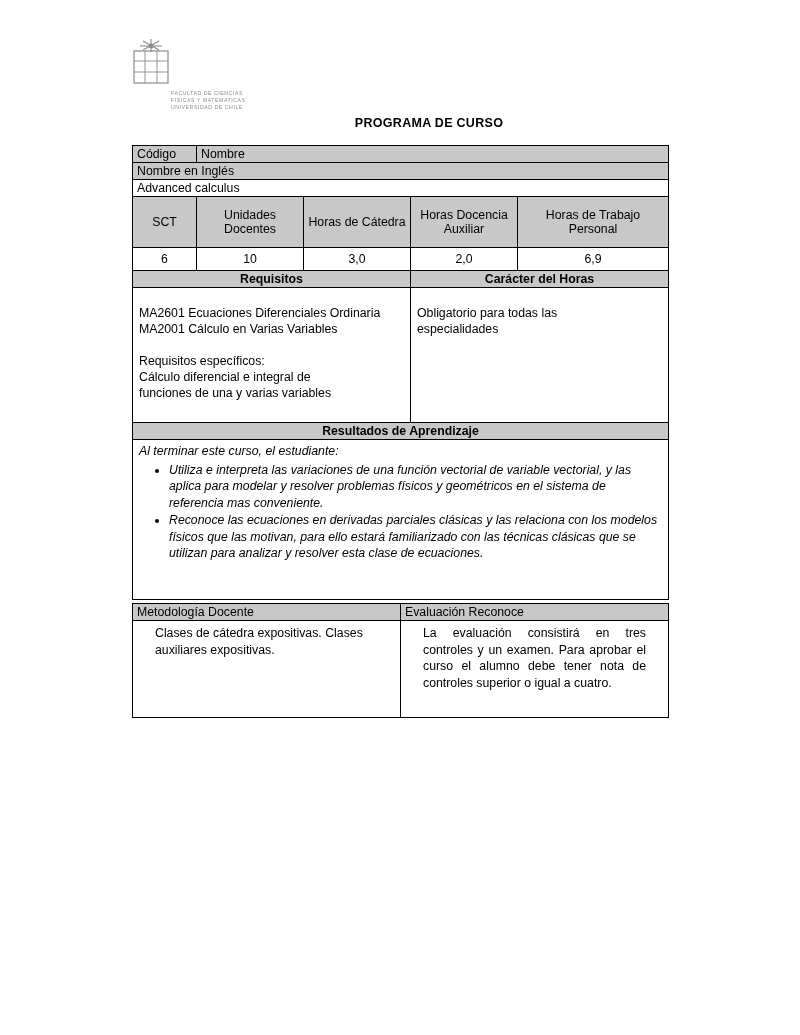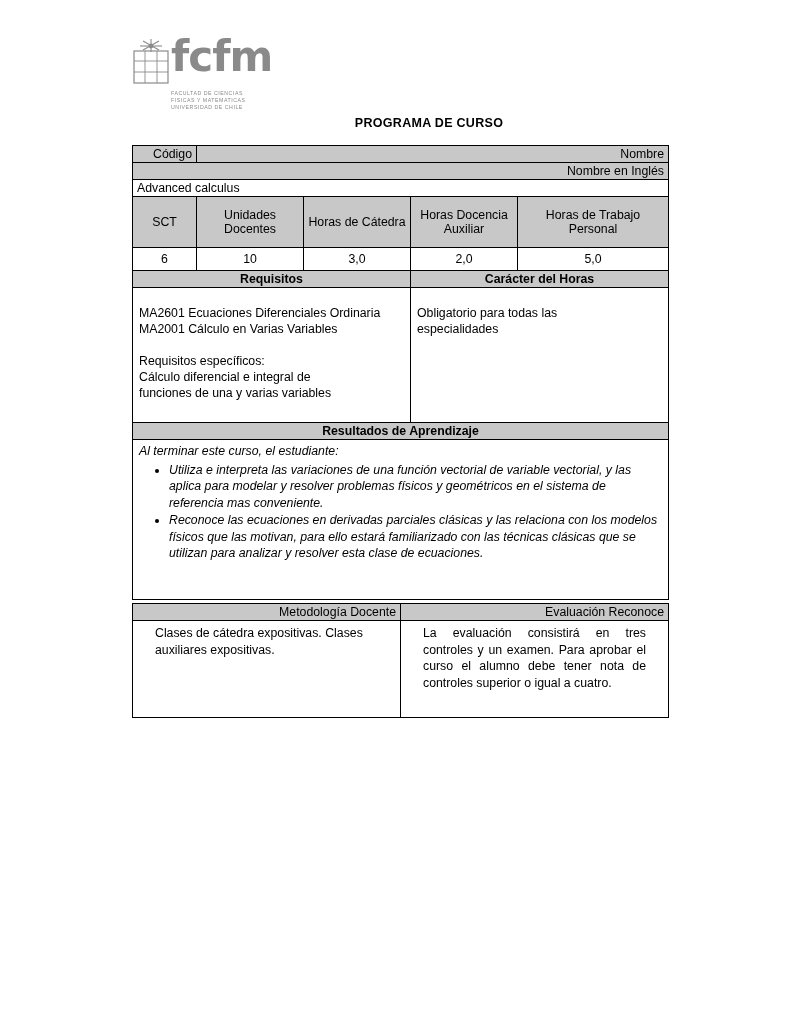--- a/index.html
+++ b/index.html
@@ -83,21 +83,20 @@
     vertical-align: top;
   }
   .tbl-main {
     position: absolute;
     left: 132px;
     top: 145px;
     width: 536px;
   }
   .grey {
     background: #c8c8c8;
-    text-align: right;
   }
   .ctr { text-align: center; font-weight: bold; }
 
   .hdr-cell {
     text-align: center;
     vertical-align: middle;
     height: 46px;
     line-height: 14px;
     padding: 2px;
   }
@@ -155,21 +154,20 @@
       <line x1="12" y1="13" x2="12" y2="45" stroke="#8a8a8a" stroke-width="0.9"></line>
       <line x1="24" y1="13" x2="24" y2="45" stroke="#8a8a8a" stroke-width="0.9"></line>
       <g stroke="#8a8a8a" stroke-width="1.1">
         <line x1="18" y1="1" x2="18" y2="14"></line>
         <line x1="10" y1="3" x2="26" y2="12"></line>
         <line x1="26" y1="3" x2="10" y2="12"></line>
         <line x1="7" y1="8" x2="29" y2="8"></line>
       </g>
       <circle cx="18" cy="8" r="2.4" fill="#8a8a8a"></circle>
     </svg>
-    <div class="logo-text">fcfm</div>
     <div class="logo-sub">FACULTAD DE CIENCIAS
 FISICAS Y MATEMATICAS
 UNIVERSIDAD DE CHILE</div>
   </div>
 
   <div class="doc-title">PROGRAMA DE CURSO</div>
 
   <table class="tbl-main">
     <colgroup>
       <col style="width:64px">
@@ -194,21 +192,21 @@
         <td class="grey hdr-cell">Unidades Docentes</td>
         <td class="grey hdr-cell">Horas de Cátedra</td>
         <td class="grey hdr-cell">Horas Docencia Auxiliar</td>
         <td class="grey hdr-cell">Horas de Trabajo Personal</td>
       </tr>
       <tr>
         <td class="num-cell">6</td>
         <td class="num-cell">10</td>
         <td class="num-cell">3,0</td>
         <td class="num-cell">2,0</td>
-        <td class="num-cell">5,0</td>
+        <td class="num-cell">6,9</td>
       </tr>
       <tr>
         <td class="grey ctr" colspan="3">Requisitos</td>
         <td class="grey ctr" colspan="2">Carácter del Horas</td>
       </tr>
       <tr>
         <td class="req-body" colspan="3" style="white-space:pre-line;">MA2601  Ecuaciones Diferenciales Ordinaria
 MA2001 Cálculo en Varias Variables
 
 Requisitos específicos:

